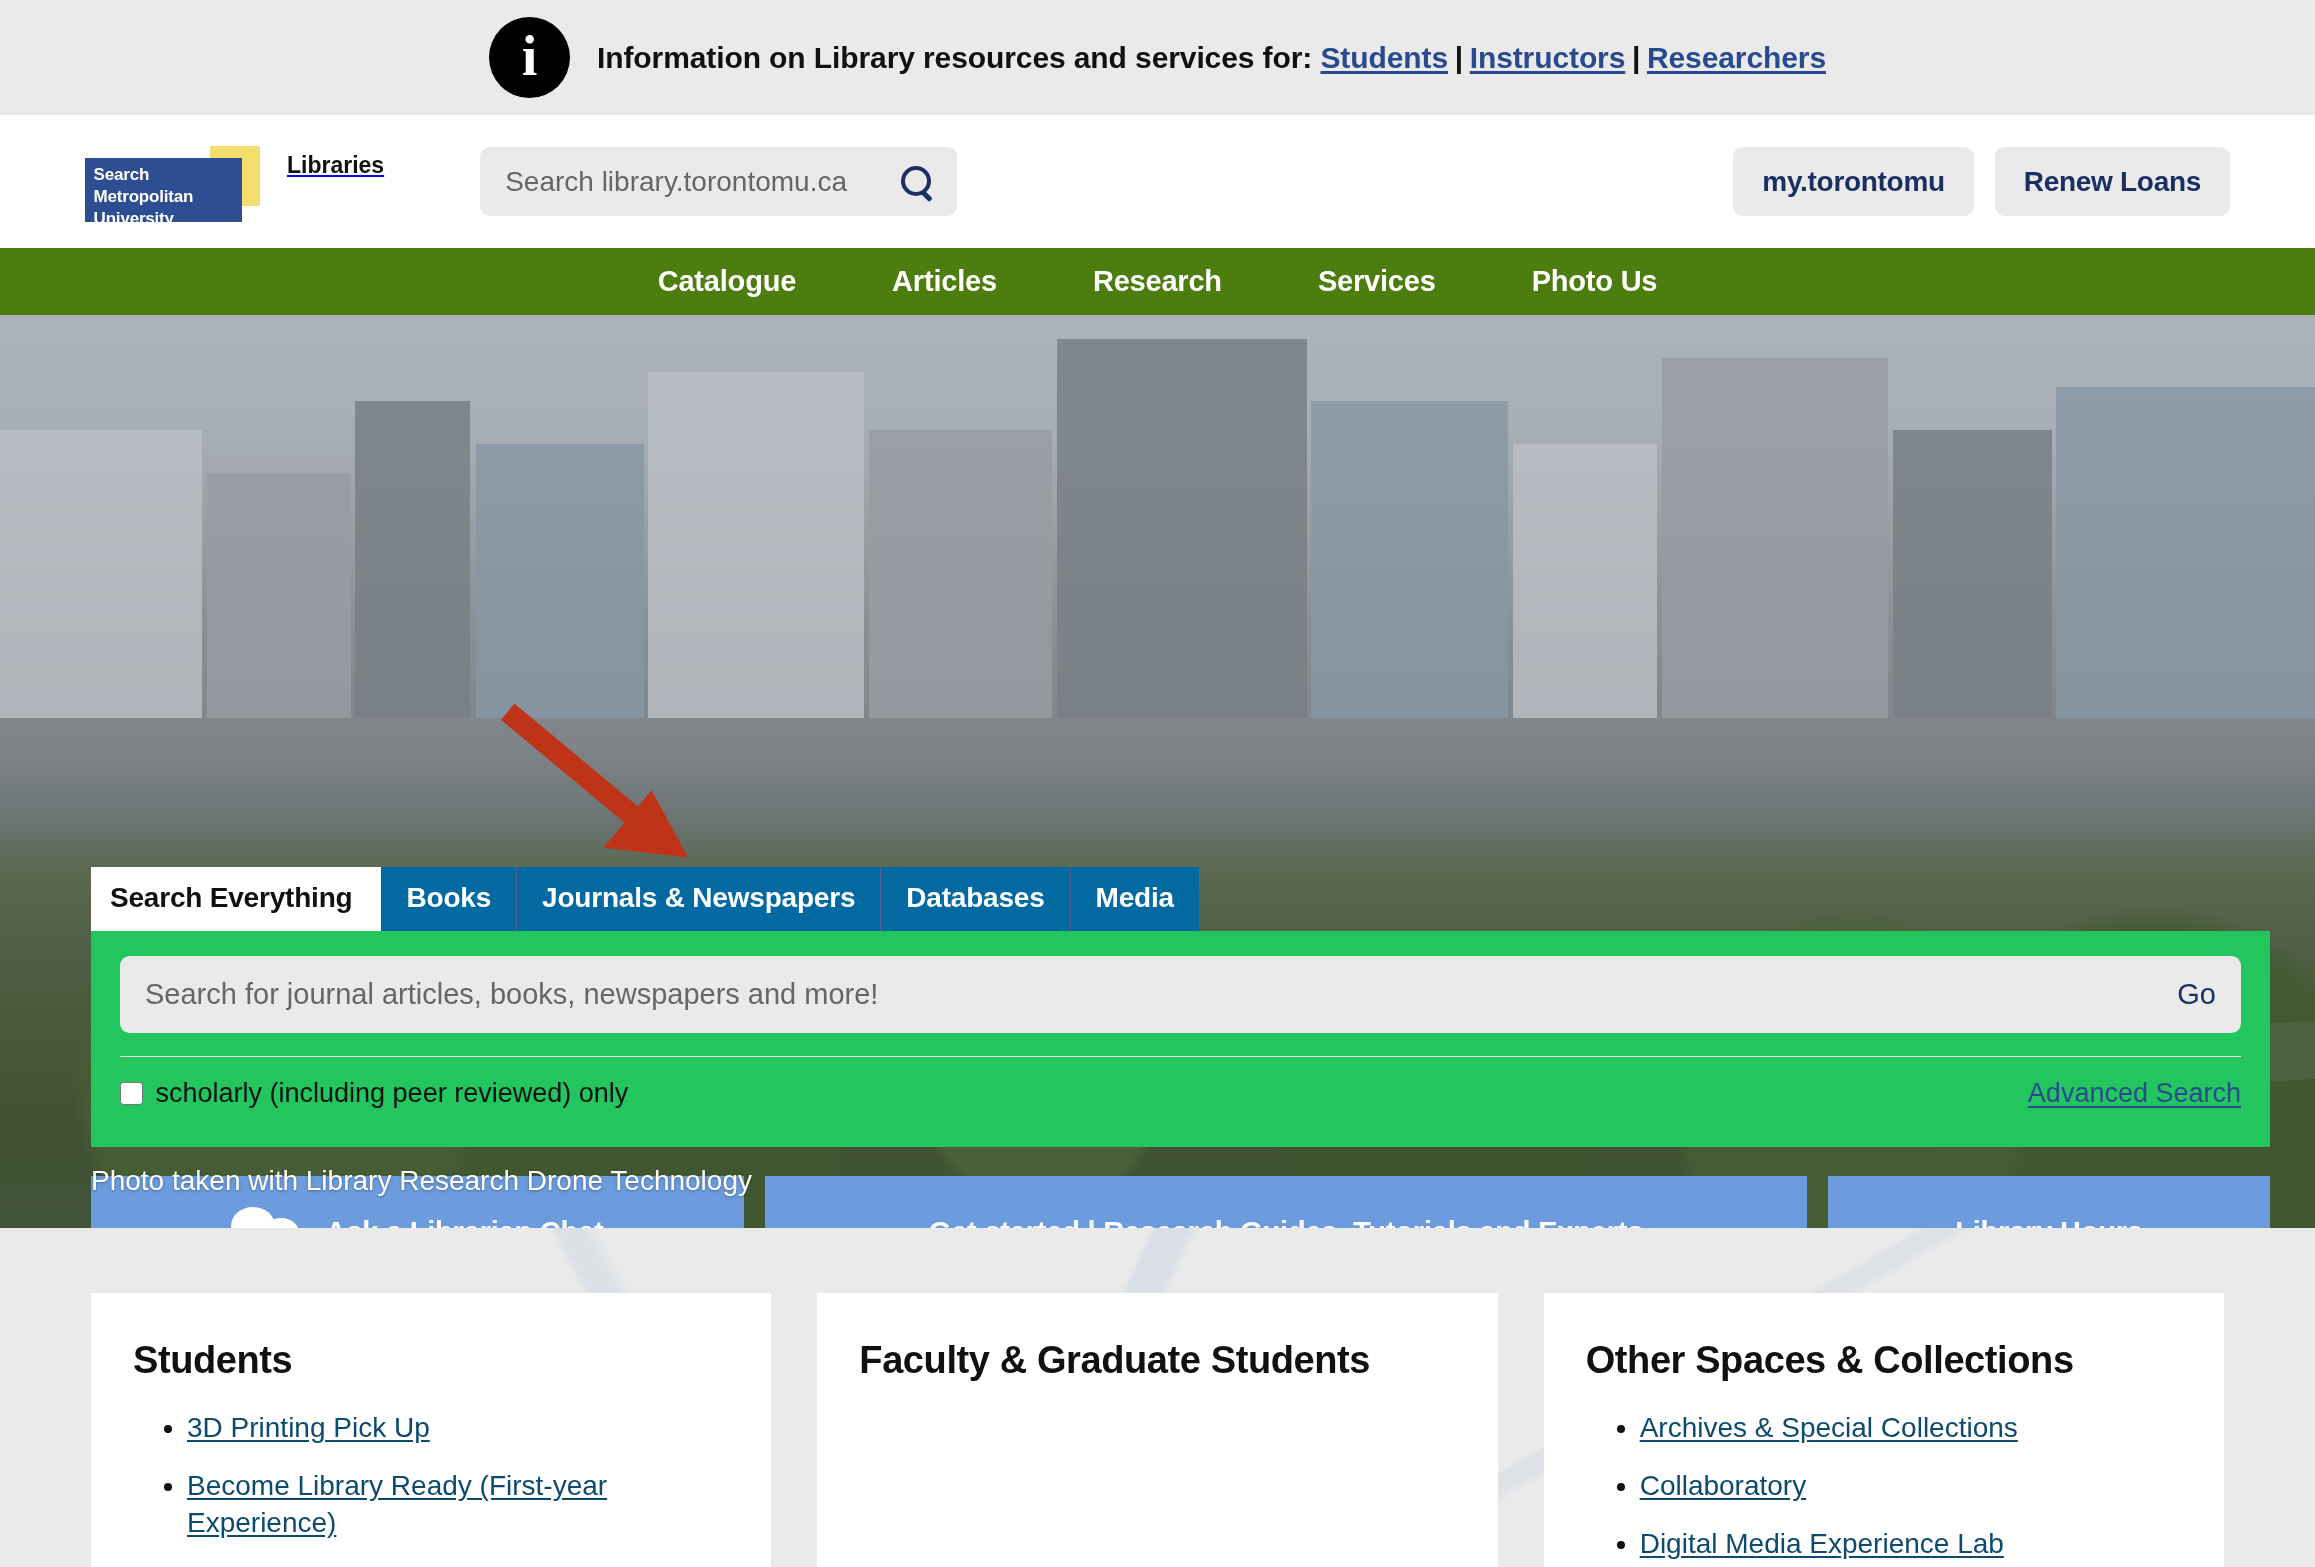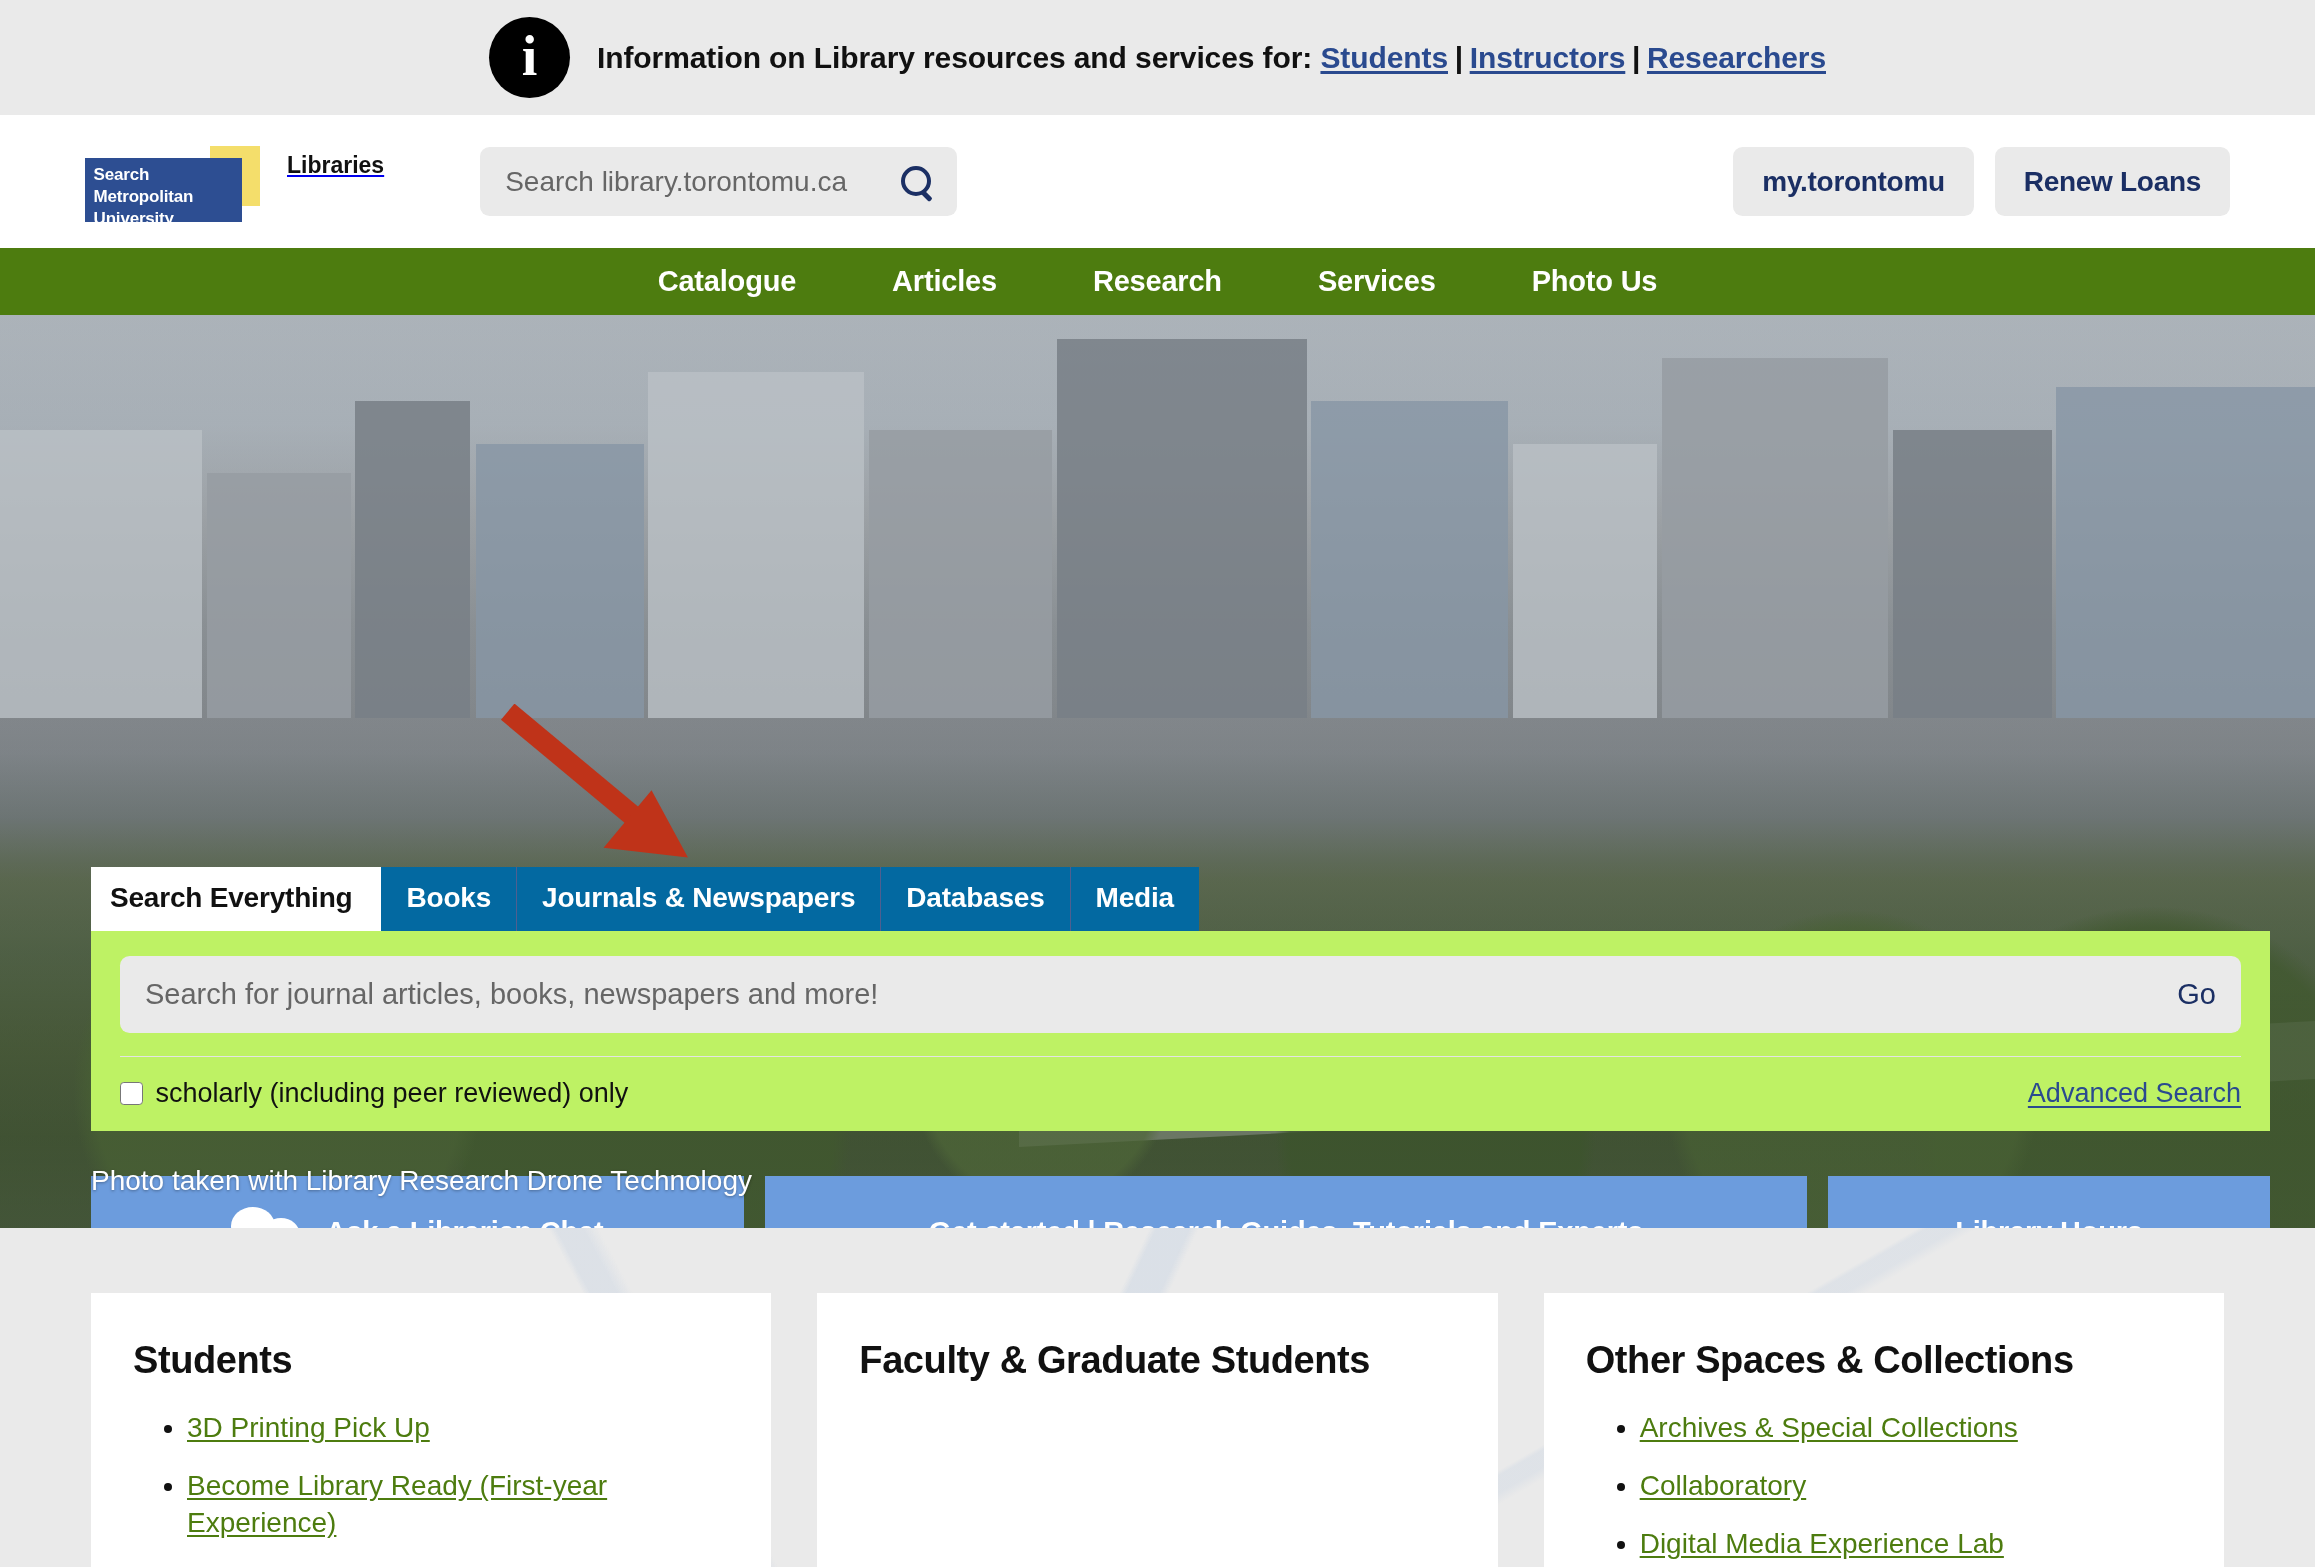--- a/index.html
+++ b/index.html
@@ -226,22 +226,22 @@
     letter-spacing: -0.2px;
   }
   .tab:last-child { border-right: none; }
   .tab.active {
     background: #ffffff;
     color: #111;
     padding: 15.4px 29px 16.3px 19px;
     border-right: none;
   }
   .panel-body {
-    background: #bef264;
-    padding: 25px 29px 22px;
+    background: #22c55e;
+    padding: 25px 29px 38px;
   }
   .big-search {
     background: #eaeaea;
     border-radius: 9.6px;
     height: 77px;
     display: flex;
     align-items: center;
     padding: 0 25px;
   }
   .big-search input {
@@ -374,21 +374,21 @@
     letter-spacing: -0.4px;
   }
   .card ul { padding-left: 54px; }
   .card li {
     font-size: 28px;
     line-height: 1.32;
     margin-bottom: 21px;
     color: #111;
   }
   .card li a {
-    color: #4d7c0f;
+    color: #0c4a6e;
     text-decoration: underline;
     text-underline-offset: 2.9px;
   }
 </style>
 </head>
 <body>
 
 <div class="alert-bar">
   <div class="alert-inner">
     <div class="info-circle">i</div>

